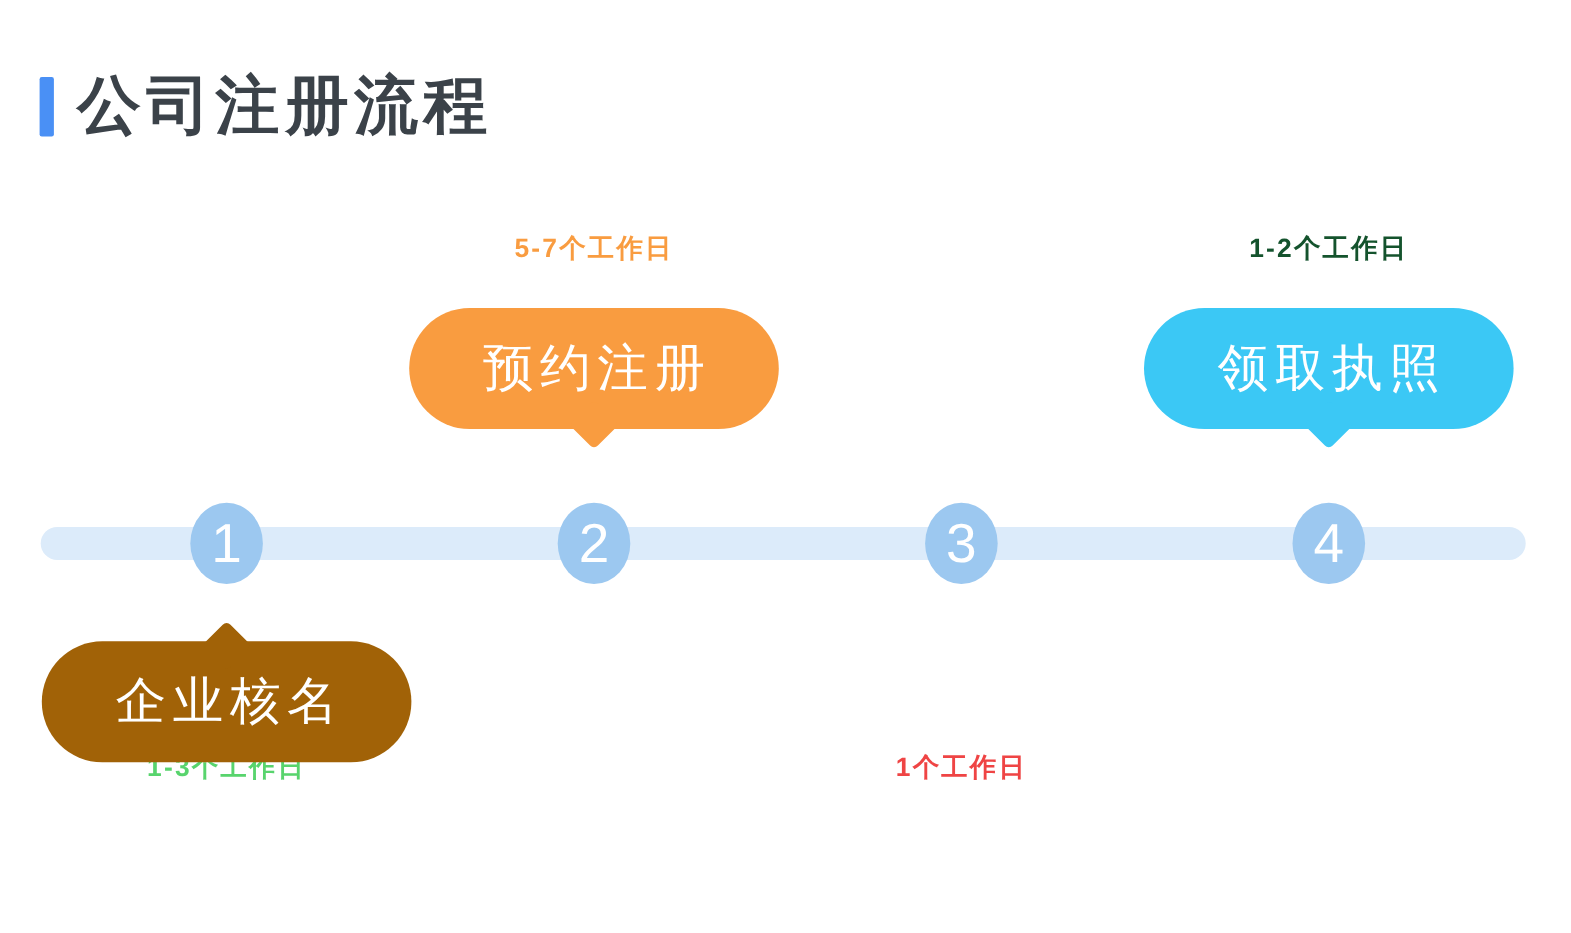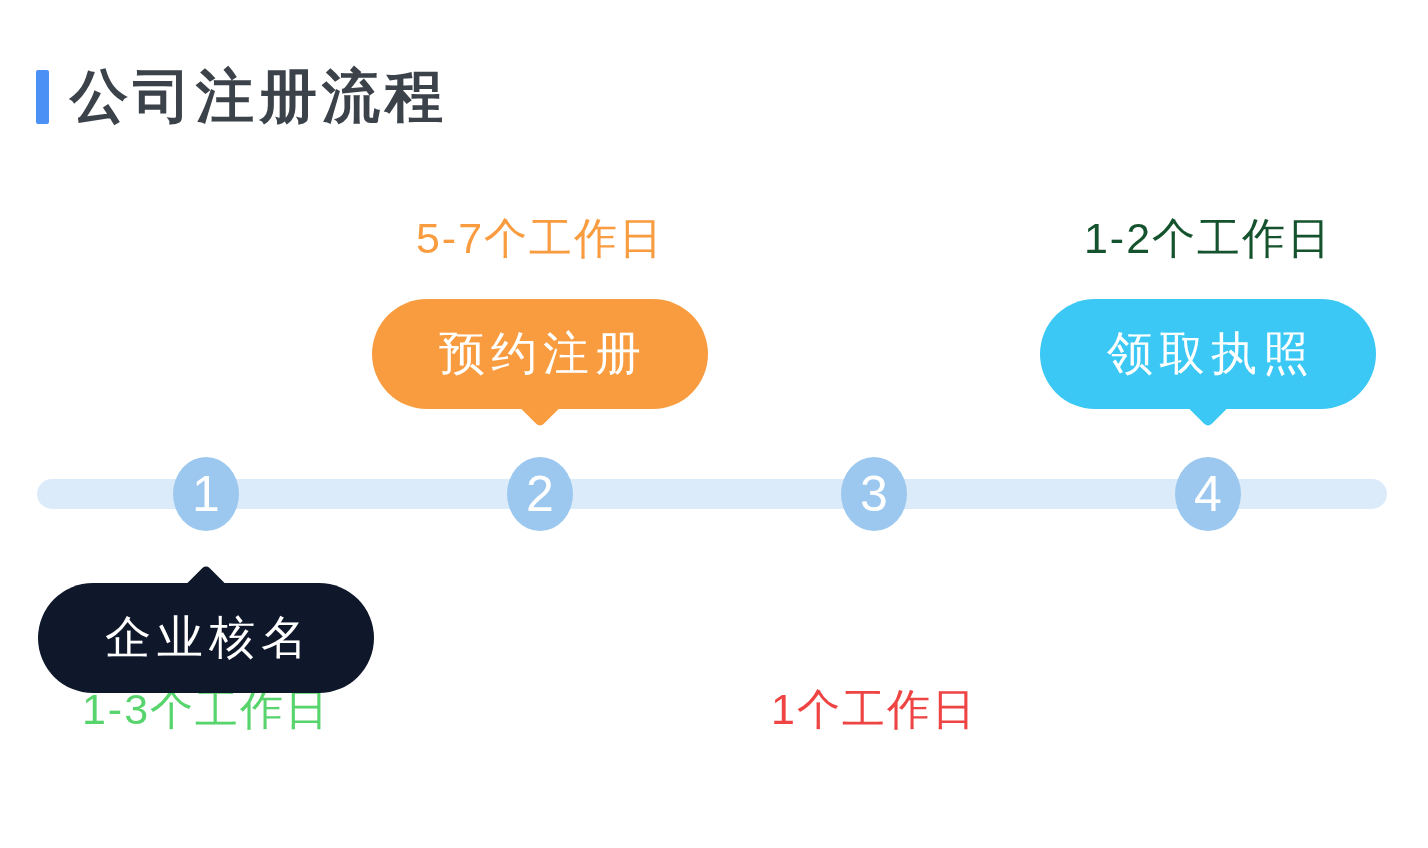--- a/index.html
+++ b/index.html
@@ -76,34 +76,34 @@
     left: 50%;
     width: 32px; height: 32px;
     margin-left: -16px;
     background: inherit;
     border-radius: 5px;
     transform: rotate(45deg);
     z-index: -1;
   }
   .bubble.below-line { top: 583px; }
   .bubble.below-line::before { top: -12px; }
-  .bubble.above-line { top: 299px; }
+  .bubble.above-line { top: 280px; }
   .bubble.above-line::before { bottom: -12px; }
   .bubble.c1 { left: 38px; }
   .bubble.c2 { left: 372px; }
   .bubble.c3 { left: 706px; }
   .bubble.c4 { left: 1040px; }
 
   
   .duration {
     position: absolute;
     width: 336px;
     text-align: center;
-    font-size: 43px;
-    font-weight: 400;
+    font-size: 24px;
+    font-weight: 700;
     letter-spacing: 2px;
   }
   .duration.top-row { top: 210px; }
   .duration.bottom-row { top: 681px; }
   .duration.c1 { left: 38px; }
   .duration.c2 { left: 372px; }
   .duration.c3 { left: 706px; }
   .duration.c4 { left: 1040px; }
 
   
@@ -133,21 +133,21 @@
   <div class="node n2" style="background: rgb(156, 200, 240); color: rgb(255, 255, 255);">
     <span>2</span>
   </div>
   <div class="node n3" style="background: rgb(156, 200, 240); color: rgb(255, 255, 255);">
     <span>3</span>
   </div>
   <div class="node n4" style="background: rgb(156, 200, 240); color: rgb(255, 255, 255);">
     <span>4</span>
   </div>
 
-  <div class="bubble below-line c1" style="background: #0f172a;">
+  <div class="bubble below-line c1" style="background: #a16207;">
     <span>企业核名</span>
   </div>
   <div class="bubble above-line c2" style="background: rgb(249, 156, 64);">
     <span>预约注册</span>
   </div>
   <div class="bubble above-line c4" style="background: rgb(59, 200, 245);">
     <span>领取执照</span>
   </div>
 
   <div class="duration bottom-row c1" style="color: rgb(88, 212, 109);">1-3个工作日</div>

